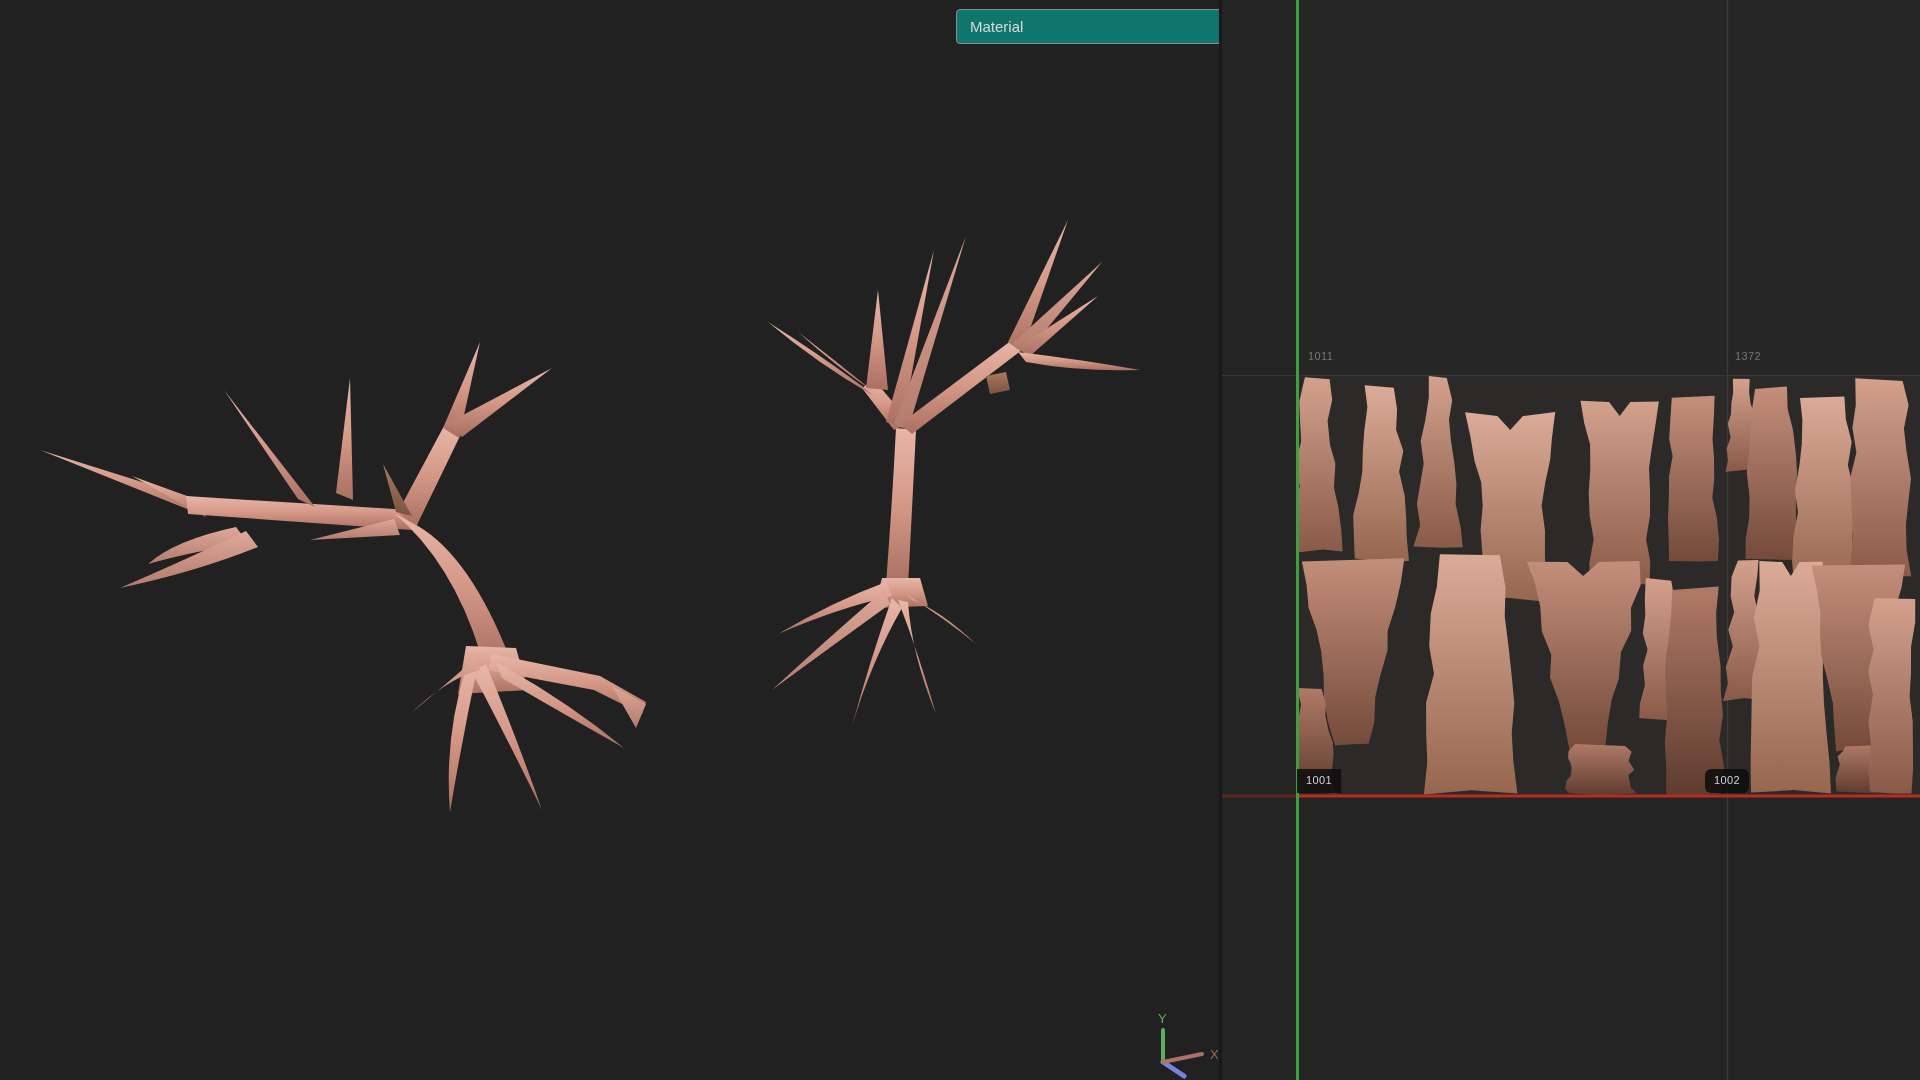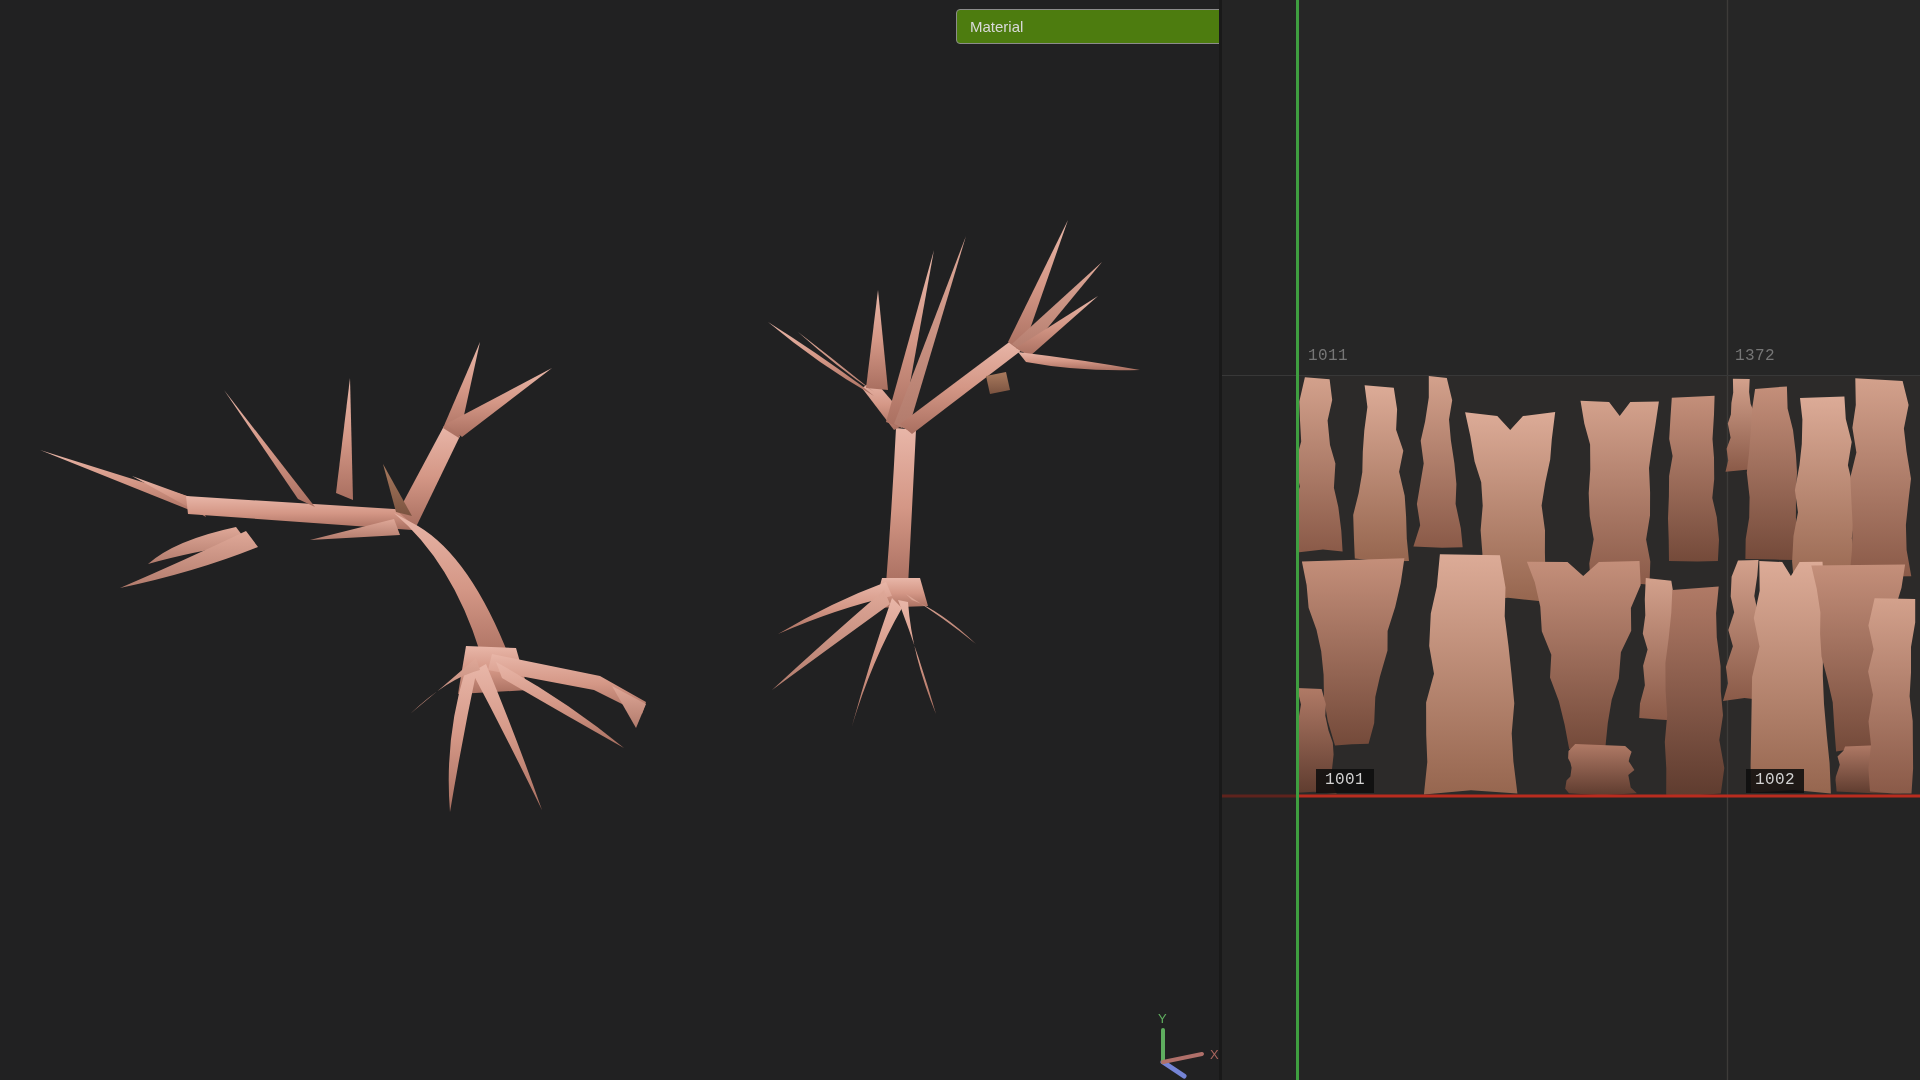--- a/index.html
+++ b/index.html
@@ -11,45 +11,45 @@
   
   .viewport{
     position:absolute;left:0;top:0;width:1219px;height:1080px;
     background:#212122;overflow:hidden;
   }
   .viewport svg.models{position:absolute;left:0;top:0;}
   
   .material-dd{
     position:absolute;left:956px;top:9px;width:293px;height:35px;
     box-sizing:border-box;display:flex;align-items:center;justify-content:space-between;
-    padding:0 13px;background:#4d7c0f;border:1px solid #8c8c8c;border-radius:4px;
+    padding:0 13px;background:#0f766e;border:1px solid #8c8c8c;border-radius:4px;
     cursor:default;
   }
   .material-dd .dd-label{font-size:15px;color:#d9d9d9;}
   .material-dd .chev{display:block;}
   
   .gizmo{position:absolute;left:1110px;top:1002px;width:130px;height:78px;overflow:hidden;}
   
   .divider{position:absolute;left:1219px;top:0;width:3px;height:1080px;background:#191919;}
   .uv-editor{
     position:absolute;left:1222px;top:0;width:698px;height:1080px;
     background:#242424;overflow:hidden;
   }
   .uv-editor svg.uvcanvas{position:absolute;left:0;top:0;}
   .tile-label{
-    position:absolute;font-size:16px;line-height:19px;color:#767676;
-    letter-spacing:.4px;user-select:none;font-family:Liberation Mono, monospace;
+    position:absolute;font-size:11px;line-height:19px;color:#767676;
+    letter-spacing:.4px;user-select:none;
   }
   .tile-label.boxed{
-    background:rgba(14,14,14,.88);color:#d2d2d2;padding:2px 9px 3px 9px;margin-left:19px;
+    background:rgba(14,14,14,.88);color:#d2d2d2;padding:2px 9px 3px 9px;
   }
   #lbl-1011{left:86px;top:347px;}
   #lbl-1012{left:513px;top:347px;}
   #lbl-1001{left:75px;top:769px;}
-  #lbl-1002{left:505px;top:769px;}
+  #lbl-1002{left:483px;top:769px;border-radius:6px;}
 </style>
 </head>
 <body>
 
 <div class="viewport">
 
   <svg class="models" width="1219" height="1080" viewBox="0 0 1219 1080">
     <defs>
       <linearGradient id="treeGrad" x1="0" y1="0" x2="0" y2="1">
         <stop offset="0" stop-color="#e8b6a8"></stop>

